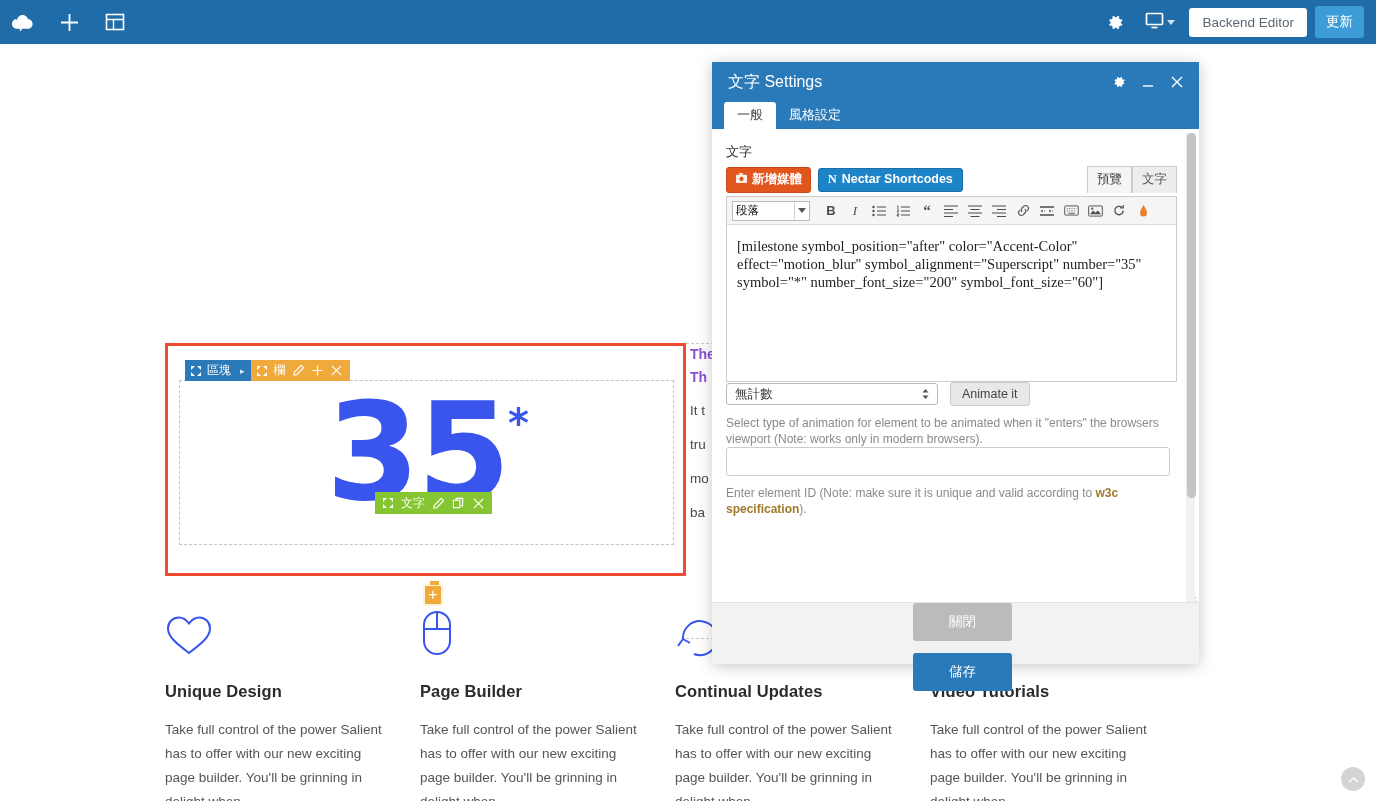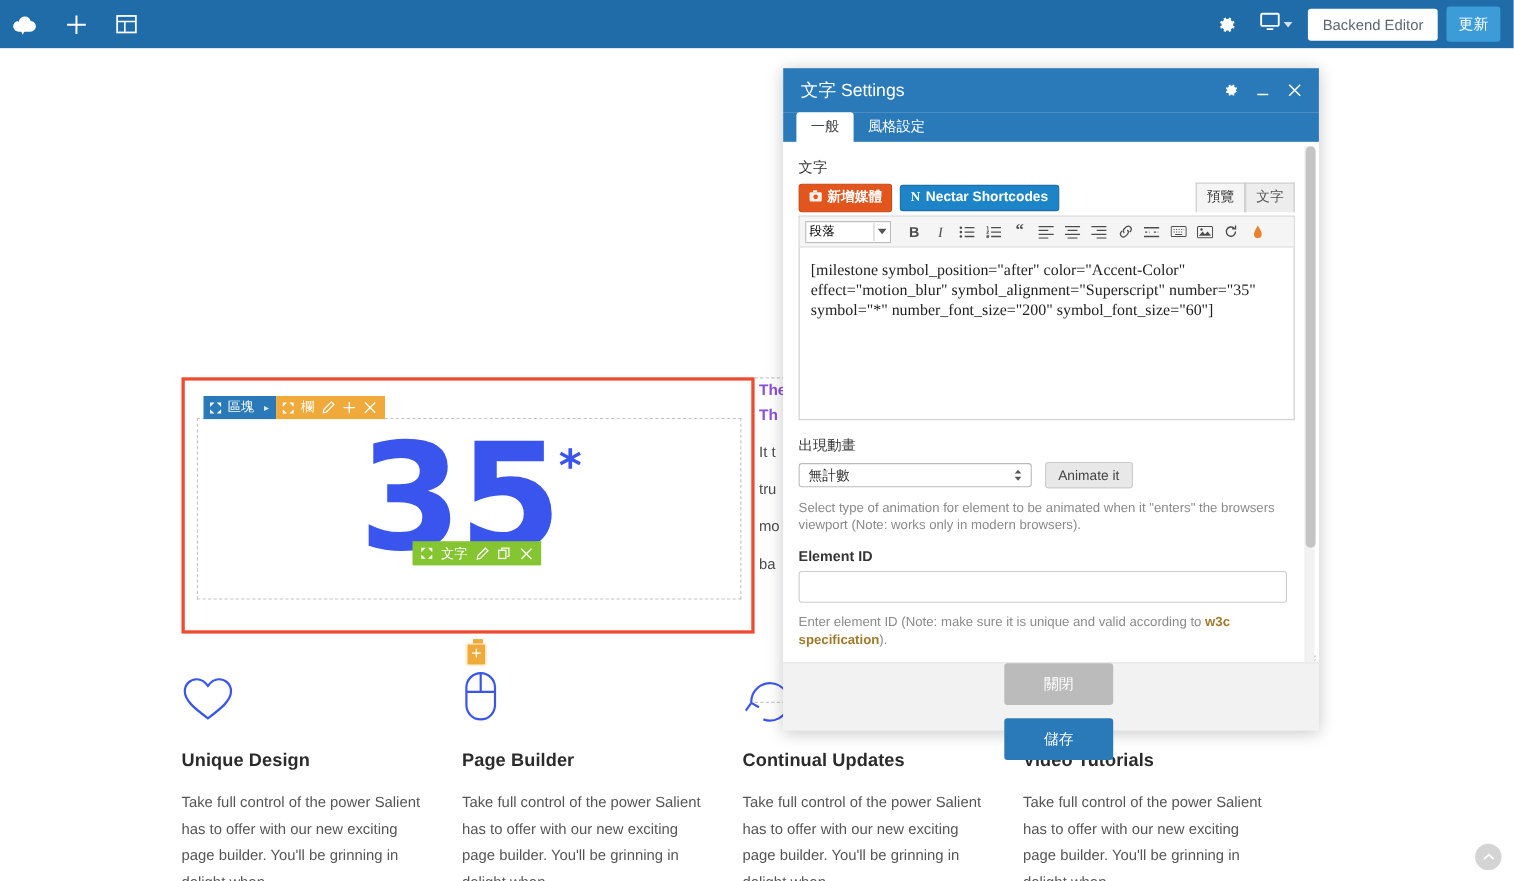--- a/index.html
+++ b/index.html
@@ -628,36 +628,34 @@
         </div>
       </div>
       <div id="editor-area">[milestone symbol_position="after" color="Accent-Color" effect="motion_blur" symbol_alignment="Superscript" number="35" symbol="*" number_font_size="200" symbol_font_size="60"]</div>
       <div id="editor-resize">
         <svg width="10" height="10" viewBox="0 0 10 10">
             <path d="M9 3L3 9M9 6.5L6.5 9" stroke="#aaa" stroke-width="1"></path>
           </svg>
       </div>
     </div>
 
-    <div id="anim-label">出現動畫</div>
     <div id="anim-row">
       <div id="anim-select">
         <span>無計數</span>
         <span class="spin">
           <svg width="9" height="12" viewBox="0 0 9 12">
               <path d="M4.5 1l3 3.5h-6z" fill="#555"></path>
               <path d="M4.5 11l3-3.5h-6z" fill="#555"></path>
             </svg>
         </span>
       </div>
       <button id="animate-it">Animate it</button>
     </div>
     <div class="help">Select type of animation for element to be animated when it "enters" the browsers viewport (Note: works only in modern browsers).</div>
 
-    <div id="eid-label">Element ID</div>
     <input id="eid-input" type="text" placeholder="" style="">
     <div class="help"><span>Enter element ID (Note: make sure it is unique and valid according to </span><a href="#">w3c specification</a><span>).</span></div>
 
     <div id="modal-scroll">
       <div class="thumb"></div>
     </div>
   </div>
 
   <div id="modal-footer">
     <button id="close-btn">關閉</button>

